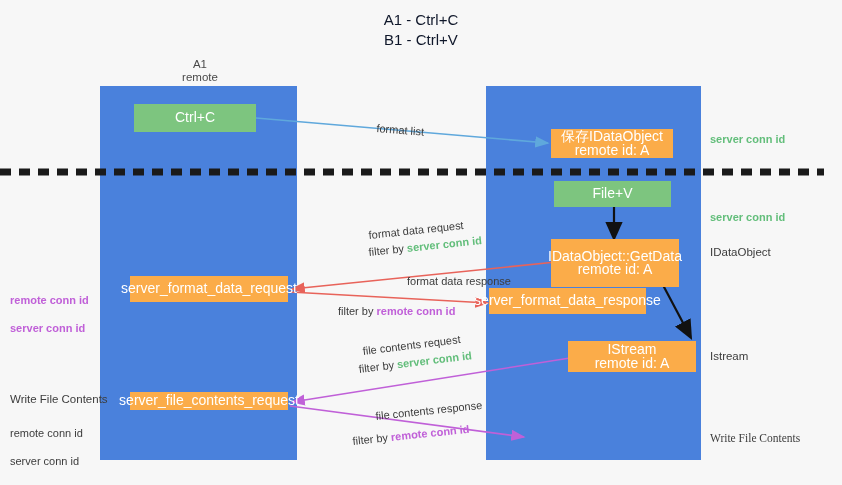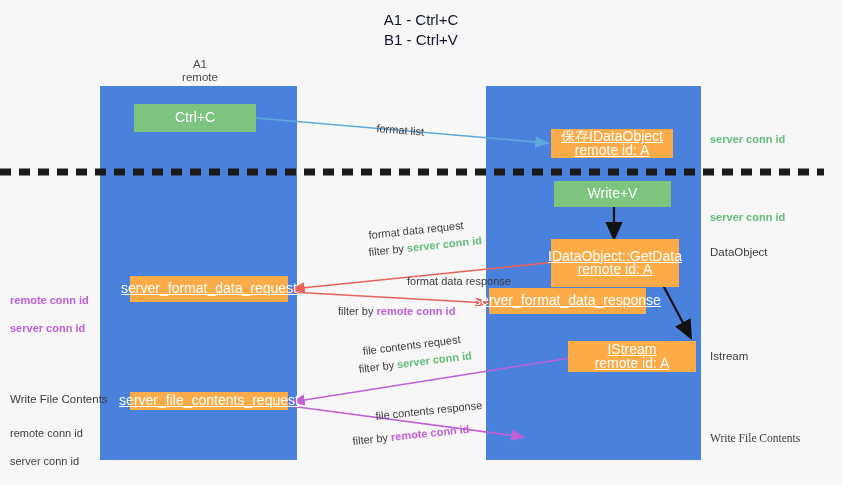--- a/index.html
+++ b/index.html
@@ -65,21 +65,21 @@
     justify-content: center;
     text-align: center;
     color: #ffffff;
     font-size: 14px;
     line-height: 13.5px;
     white-space: pre-line;
     box-sizing: border-box;
     padding: 2px 4px;
   }
   .node.green  { background: #7DC57F; }
-  .node.orange { background: #FBAC49; text-decoration: underline; }
+  .node.orange { background: #FBAC49; }
 
   
   .lbl {
     position: absolute;
     font-size: 11px;
     color: #3c3c3c;
     white-space: nowrap;
   }
   .lbl.green-t  { color: #63BE7B; font-weight: bold; }
   .lbl.stack {
@@ -144,21 +144,21 @@
     <line x1="570" y1="358" x2="292" y2="402" stroke="#C060D8" stroke-width="1.6" marker-end="url(#ah-purple)"></line>
 
     <line x1="290" y1="406" x2="524" y2="437" stroke="#C060D8" stroke-width="1.6" marker-end="url(#ah-purple)"></line>
   </svg>
 
   <div class="node green" style="left:134px; top:104px; width:122px; height:28px;">Ctrl+C</div>
 
   <div class="node orange" style="left:551px; top:129px; width:122px; height:29px;">保存IDataObject
 remote id: A</div>
 
-  <div class="node green" style="left:554px; top:181px; width:117px; height:26px;">Write+V</div>
+  <div class="node green" style="left:554px; top:181px; width:117px; height:26px;">File+V</div>
 
   <div class="node orange" style="left:551px; top:239px; width:128px; height:48px;">IDataObject::GetData
 remote id: A</div>
 
   <div class="node orange" style="left:489px; top:288px; width:157px; height:26px;">server_format_data_response</div>
 
   <div class="node orange" style="left:130px; top:276px; width:158px; height:26px;">server_format_data_request</div>
 
   <div class="node orange" style="left:568px; top:341px; width:128px; height:31px;">IStream
 remote id: A</div>
@@ -185,21 +185,21 @@
 
   <div class="rot" style="left:375px; top:410px; transform: rotate(-6deg);">file contents response</div>
   <div class="rot" style="left:352px; top:435px; transform: rotate(-6deg);">
     <span>filter by </span><span class="p">remote conn id</span>
   </div>
 
   <div class="lbl green-t" style="left:710px; top:133px;">server conn id</div>
 
   <div class="lbl green-t" style="left:710px; top:211px;">server conn id</div>
 
-  <div class="lbl side" style="left:710px; top:246px;">DataObject</div>
+  <div class="lbl side" style="left:710px; top:246px;">IDataObject</div>
 
   <div class="lbl side" style="left:710px; top:350px;">Istream</div>
 
   <div class="lbl side" style="left:710px; top:432px;font-family:Liberation Serif, serif;">Write File Contents</div>
 
   <div class="lbl stack" style="left:10px; top:279px; color:#C060D8; font-weight:bold;">
     <span class="purple-t">remote conn id</span><br>
     <span class="green-t">server conn id</span>
   </div>
 

